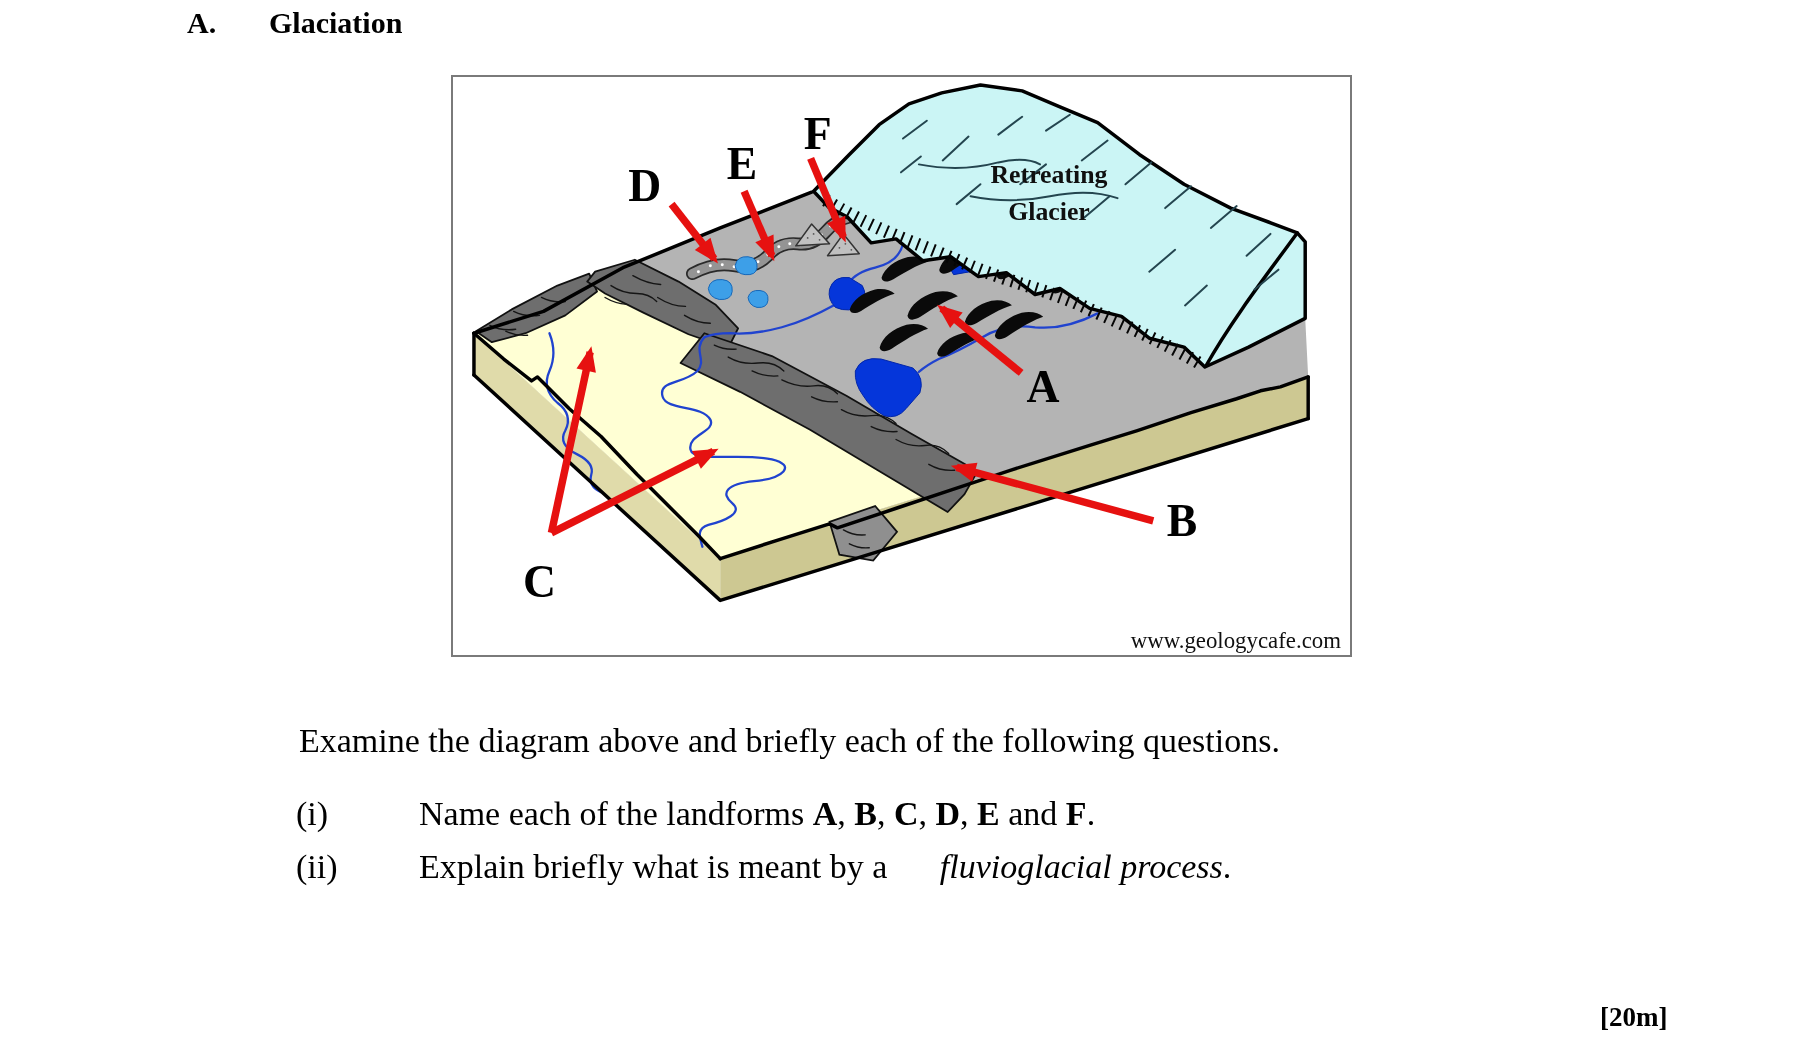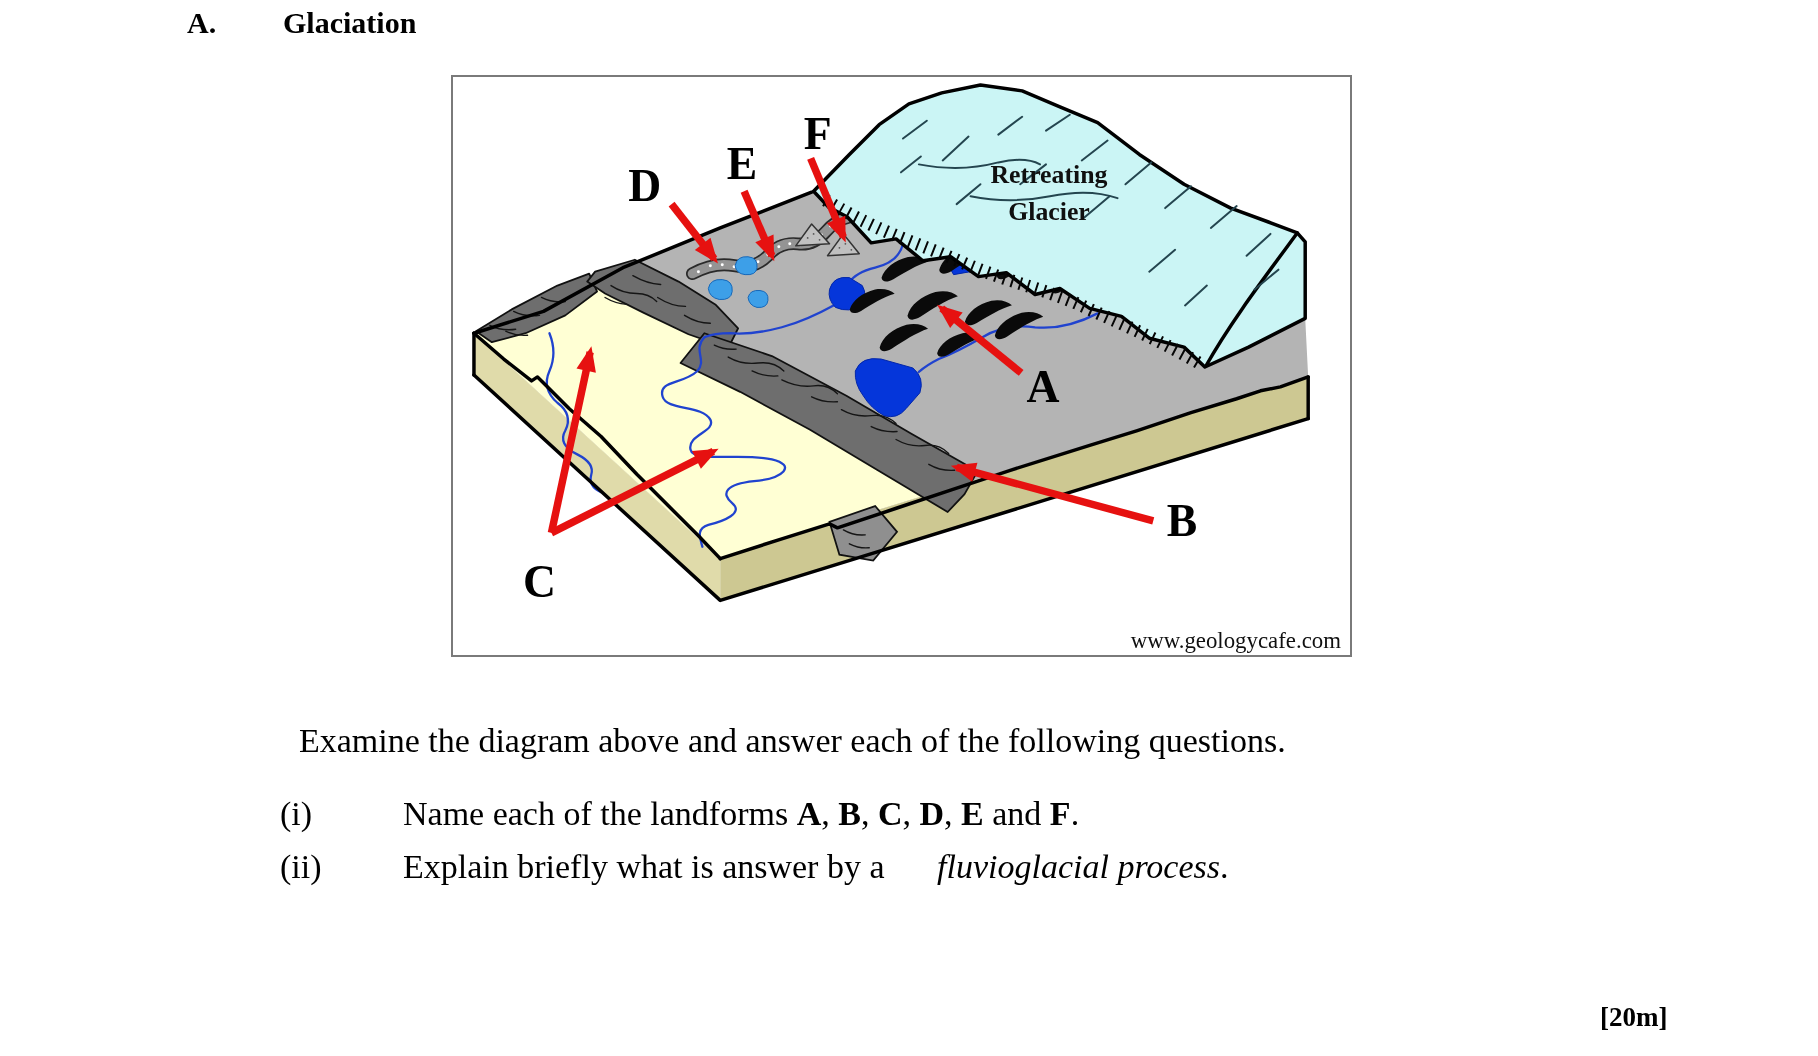--- a/index.html
+++ b/index.html
@@ -1,24 +1,24 @@
 <!DOCTYPE html>
 <html style="--c-glacier: #cbf5f5; --c-till: #b4b4b4; --c-moraine: #6e6e6e; --c-outwash: #ffffd4; --c-side_left: #e0dbaa; --c-side_right: #cdc892; --c-lake: #0536da; --c-pond: #3d9fe8; --c-stream: #2043cf; --c-arrow: #e61110;"><head>
 <meta charset="utf-8">
 <style>
   html,body{margin:0;padding:0;background:#fff;}
   .page{position:relative;width:1818px;height:1056px;background:#fff;overflow:hidden;
         font-family:"Liberation Serif",serif;color:#000;}
   .sec-label{position:absolute;left:187px;top:6px;font-size:30px;font-weight:bold;}
-  .sec-title{position:absolute;left:283px;top:6px;font-size:30px;font-weight:bold;}
+  .sec-title{position:absolute;left:269px;top:6px;font-size:30px;font-weight:bold;}
   .figure-box{position:absolute;left:451px;top:75px;width:901px;height:582px;
               border:2px solid #7a7a7a;box-sizing:border-box;background:#fff;}
   .figure-box svg{display:block;width:100%;height:100%;}
   .instruction{position:absolute;left:299px;top:722px;font-size:34px;margin:0;white-space:nowrap;}
-  .q{position:absolute;left:280px;font-size:34px;white-space:nowrap;}
+  .q{position:absolute;left:296px;font-size:34px;white-space:nowrap;}
   .q .qnum{display:inline-block;min-width:123px;}
   .q1{top:795px}.q2{top:848px}.q3{top:901px}
   .marks{position:absolute;left:1600px;top:1002px;font-size:27px;font-weight:bold;}
   
   svg text{font-family:"Liberation Serif",serif;}
   .f-till{fill:var(--c-till,#b4b4b4);}
   .f-outwash{fill:var(--c-outwash,#ffffd4);}
   .f-glacier{fill:var(--c-glacier,#cbf5f5);stroke:#000;stroke-width:3.5;stroke-linejoin:round;}
   .f-moraine{fill:var(--c-moraine,#6e6e6e);stroke:#111;stroke-width:1.8;stroke-linejoin:round;}
   .f-fan{fill:#8f8f8f;stroke:#111;stroke-width:1.8;}
@@ -223,23 +223,23 @@
       <text class="lbl" x="733" y="462" text-anchor="middle">B</text>
       <text class="lbl" x="86" y="524" text-anchor="middle">C</text>
       <text class="lbl" x="192" y="125" text-anchor="middle">D</text>
       <text class="lbl" x="290" y="103" text-anchor="middle">E</text>
       <text class="lbl" x="366" y="73" text-anchor="middle">F</text>
 
       <text class="attr" x="893" y="575" text-anchor="end">www.geologycafe.com</text>
     </svg>
   </div>
 
-  <p class="instruction">Examine the diagram above and answer each of the following questions.</p>
+  <p class="instruction">Examine the diagram above and briefly each of the following questions.</p>
 
   <div class="q q1">
     <span class="qnum">(i)</span><span class="qtext"><span>Name each of the landforms </span><span style="font-weight: bold;">A</span><span>, </span><span style="font-weight: bold;">B</span><span>, </span><span style="font-weight: bold;">C</span><span>, </span><span style="font-weight: bold;">D</span><span>, </span><span style="font-weight: bold;">E</span><span> and </span><span style="font-weight: bold;">F</span><span>.</span></span>
   </div>
   <div class="q q2">
-    <span class="qnum">(ii)</span><span class="qtext"><span>Explain briefly what is answer by a </span><span style="font-style: italic; margin-left: 44px;">fluvioglacial process</span><span>.</span></span>
+    <span class="qnum">(ii)</span><span class="qtext"><span>Explain briefly what is meant by a </span><span style="font-style: italic; margin-left: 44px;">fluvioglacial process</span><span>.</span></span>
   </div>
 
   <div class="marks">[20m]</div>
 </div>
 
 </body></html>

